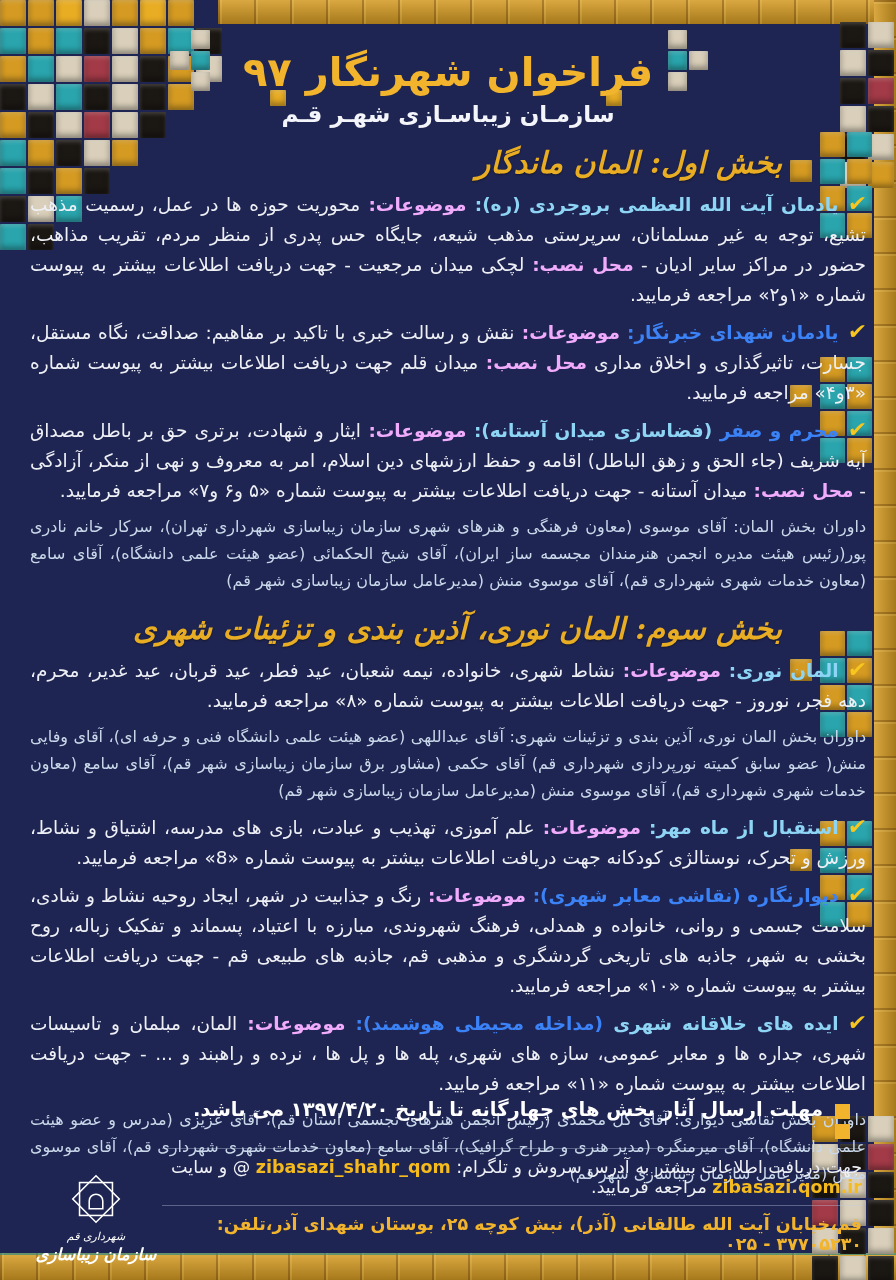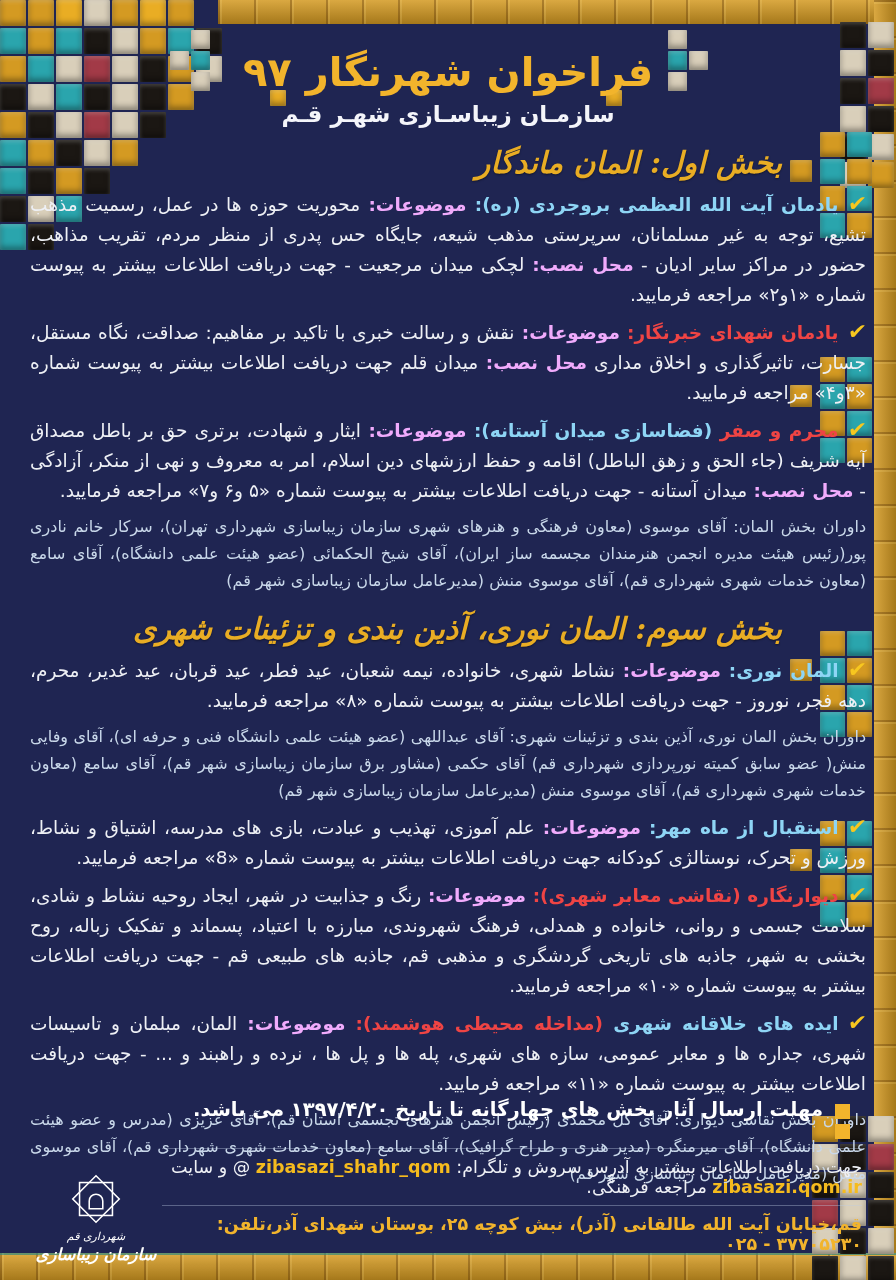--- a/index.html
+++ b/index.html
@@ -21,21 +21,21 @@
   .content{position:relative;z-index:3;padding:34px 30px 0 30px;margin-top:16px;}
   .header{position:relative;text-align:center;margin-bottom:12px;}
   .title{font-size:40px;line-height:44px;font-weight:bold;color:#f2b42c;}
   .subtitle{margin-top:6px;font-size:23px;line-height:28px;font-weight:bold;color:#f4f5fa;}
   .section-heading{font-family:"DejaVu Serif","Liberation Serif",serif;font-style:italic;font-weight:bold;
         font-size:30px;line-height:42px;color:#e9ad24;text-align:right;margin:14px 84px 0 0;
         text-shadow:0 1px 2px rgba(0,0,0,.4);}
   .item{font-size:18.5px;line-height:30px;color:#eef0f5;text-align:justify;margin:5px 0 7px 0;}
   .check{color:#f7c71f;font-weight:bold;font-size:22px;margin-left:9px;display:inline-block;transform:skewX(-6deg);}
   .seg-cyan{color:#8ed5f5;font-weight:bold;}
-  .seg-yellow{color:#ef4444;font-weight:bold;}
+  .seg-yellow{color:#3b82f6;font-weight:bold;}
   .seg-bold{color:#f0abfc;font-weight:bold;}
   .seg-normal{color:#eef0f5;}
   .seg-yellow-latin{color:#f5bb1e;font-weight:bold;direction:ltr;unicode-bidi:isolate;}
   .jury{font-size:16px;line-height:27px;color:#c9d8ea;text-align:justify;margin:2px 0 8px 0;}
   
   .footer{position:absolute;z-index:3;left:162px;right:34px;bottom:26px;}
   .deadline{font-size:19.5px;font-weight:bold;color:#ffffff;}
   .sq{display:inline-block;width:15px;height:15px;background:#f2b42c;margin:0 12px;vertical-align:middle;}
   .rule{height:1px;background:rgba(190,205,230,.38);margin:8px 0;}
   .contact{font-size:17.5px;color:#eef0f5;}
@@ -203,21 +203,21 @@
         <div class="item"><span class="check">✔</span><span class="seg-cyan">ایده های خلاقانه شهری </span><span class="seg-yellow">(مداخله محیطی هوشمند): </span><span class="seg-bold">موضوعات: </span><span class="seg-normal">المان، مبلمان و تاسیسات شهری، جداره ها و معابر عمومی، سازه های شهری، پله ها و پل ها ، نرده و راهبند و ... - جهت دریافت اطلاعات بیشتر به پیوست شماره «۱۱» مراجعه فرمایید.</span></div>
         <div class="jury">داوران بخش نقاشی دیواری: آقای گل محمدی (رئیس انجمن هنرهای تجسمی استان قم)، آقای عزیزی (مدرس و عضو هیئت علمی دانشگاه)، آقای میرمنگره (مدیر هنری و طراح گرافیک)، آقای سامع (معاون خدمات شهری شهرداری قم)، آقای موسوی منش (مدیرعامل سازمان زیباسازی شهر قم)</div>
       </div>
   </div>
 
   <div class="footer">
     <div class="deadline-row">
       <span class="sq"></span><span class="deadline">مهلت ارسال آثار بخش های چهارگانه تا تاریخ ۱۳۹۷/۴/۲۰ می باشد.</span><span class="sq"></span>
     </div>
     <div class="rule"></div>
-    <div class="contact"><span class="seg-normal">جهت دریافت اطلاعات بیشتر به آدرس سروش و تلگرام: </span><span class="seg-yellow-latin">zibasazi_shahr_qom</span><span class="seg-normal"> @ و سایت </span><span class="seg-yellow-latin">zibasazi.qom.ir</span><span class="seg-normal"> مراجعه فرهنگی.</span></div>
+    <div class="contact"><span class="seg-normal">جهت دریافت اطلاعات بیشتر به آدرس سروش و تلگرام: </span><span class="seg-yellow-latin">zibasazi_shahr_qom</span><span class="seg-normal"> @ و سایت </span><span class="seg-yellow-latin">zibasazi.qom.ir</span><span class="seg-normal"> مراجعه فرمایید.</span></div>
     <div class="rule"></div>
     <div class="address">قم،خیابان آیت الله طالقانی (آذر)، نبش کوچه ۲۵، بوستان شهدای آذر،تلفن: ۳۷۷۰۵۲۳۰ - ۰۲۵</div>
   </div>
 
   <div class="logo">
     <svg width="60" height="60" viewBox="0 0 62 62">
       <g stroke="#ffffff" fill="none" stroke-width="1.6">
         <rect x="14" y="14" width="34" height="34"></rect>
         <rect x="14" y="14" width="34" height="34" transform="rotate(45 31 31)"></rect>
         <path d="M24 41 v-8 a7 7 0 0 1 14 0 v8 z"></path>

